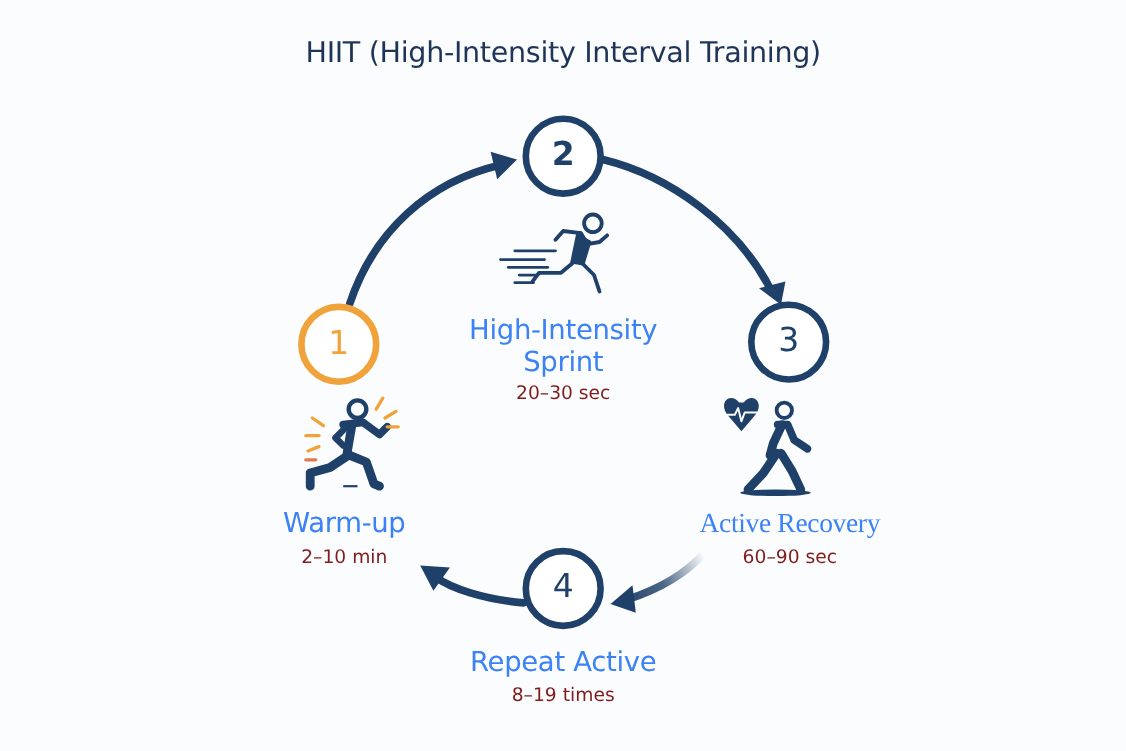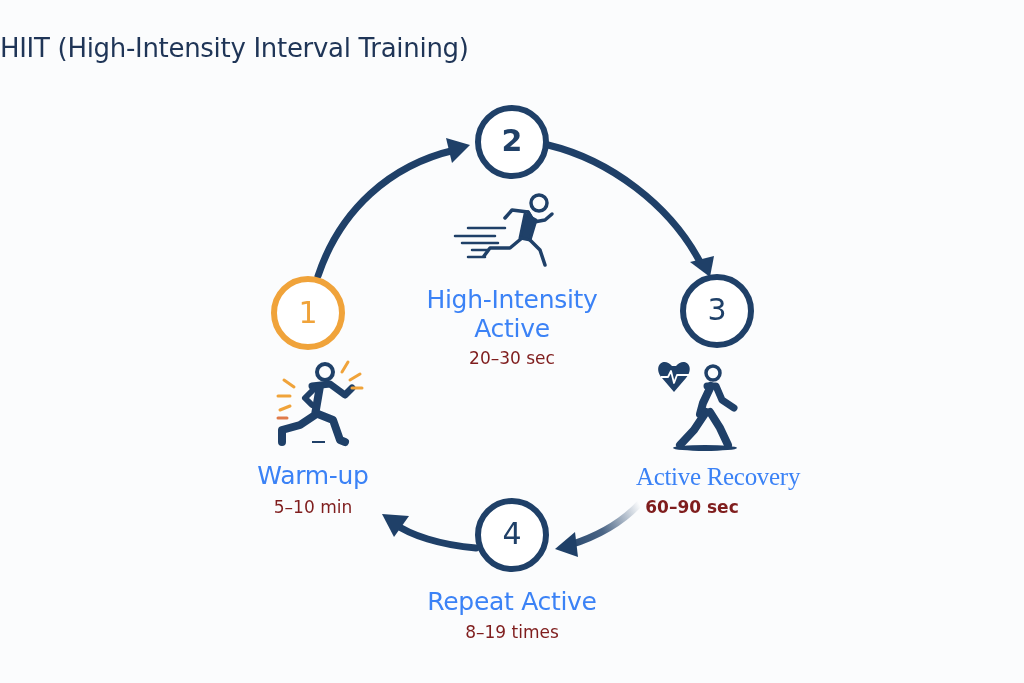--- a/index.html
+++ b/index.html
@@ -1,18 +1,18 @@
 <!DOCTYPE html>
 <html><head>
 <meta charset="utf-8">
 <style>
   html, body { margin: 0; padding: 0; }
   body { width: 1024px; height: 683px; background: #fbfcfd; position: relative; overflow: hidden; font-family: "DejaVu Sans", sans-serif; }
   .abs { position: absolute; }
-  .title { left: 0; width: 1024px; top: 33px; font-size: 26px; color: #1f3557; letter-spacing: -0.3px; }
+  .title { left: 0; width: 1024px; top: 33px; text-align: center; font-size: 26px; color: #1f3557; letter-spacing: -0.3px; }
   .lbl { text-align: center; color: #3b82f6; font-size: 25px; line-height: 29px; letter-spacing: -0.3px; }
   .sub { text-align: center; color: #7f1d1d; font-size: 17px; line-height: 20px; }
   svg.diagram { position: absolute; left: 0; top: 0; }
 </style>
 </head>
 <body>
 
 <div class="abs title">HIIT (High-Intensity Interval Training)</div>
 
 <svg class="diagram" width="1024" height="683" viewBox="0 0 1024 683">
@@ -102,23 +102,23 @@
     <ellipse cx="705" cy="448" rx="32" ry="3" fill="#1f4068"></ellipse>
   </g>
 </svg>
 
 <div class="abs" style="left:284px;top:295px;width:48px;text-align:center;font-size:30px;color:#f0a33a;">1</div>
 <div class="abs" style="left:488px;top:123px;width:48px;text-align:center;font-size:30px;color:#1f4068;font-weight:bold;">2</div>
 <div class="abs" style="left:693px;top:292px;width:48px;text-align:center;font-size:30px;color:#1f4068;">3</div>
 <div class="abs" style="left:488px;top:516px;width:48px;text-align:center;font-size:30px;color:#1f4068;">4</div>
 
 <div class="abs lbl" style="left:228px;top:461px;width:170px;">Warm-up</div>
-<div class="abs sub" style="left:228px;top:497px;width:170px;">5–10 min</div>
+<div class="abs sub" style="left:228px;top:497px;width:170px;">2–10 min</div>
 
 <div class="abs lbl" style="left:400px;top:285px;width:224px;">High-Intensity</div>
-<div class="abs lbl" style="left:400px;top:314px;width:224px;">Active</div>
+<div class="abs lbl" style="left:400px;top:314px;width:224px;">Sprint</div>
 <div class="abs sub" style="left:400px;top:348px;width:224px;">20–30 sec</div>
 
 <div class="abs lbl" style="left:600px;top:462px;width:236px;font-family:Liberation Serif, serif;">Active Recovery</div>
-<div class="abs sub" style="left:624px;top:497px;width:136px;font-weight:bold;">60–90 sec</div>
+<div class="abs sub" style="left:650px;top:497px;width:136px;">60–90 sec</div>
 
 <div class="abs lbl" style="left:400px;top:587px;width:224px;">Repeat Active</div>
 <div class="abs sub" style="left:400px;top:622px;width:224px;">8–19 times</div>
 
 </body></html>

